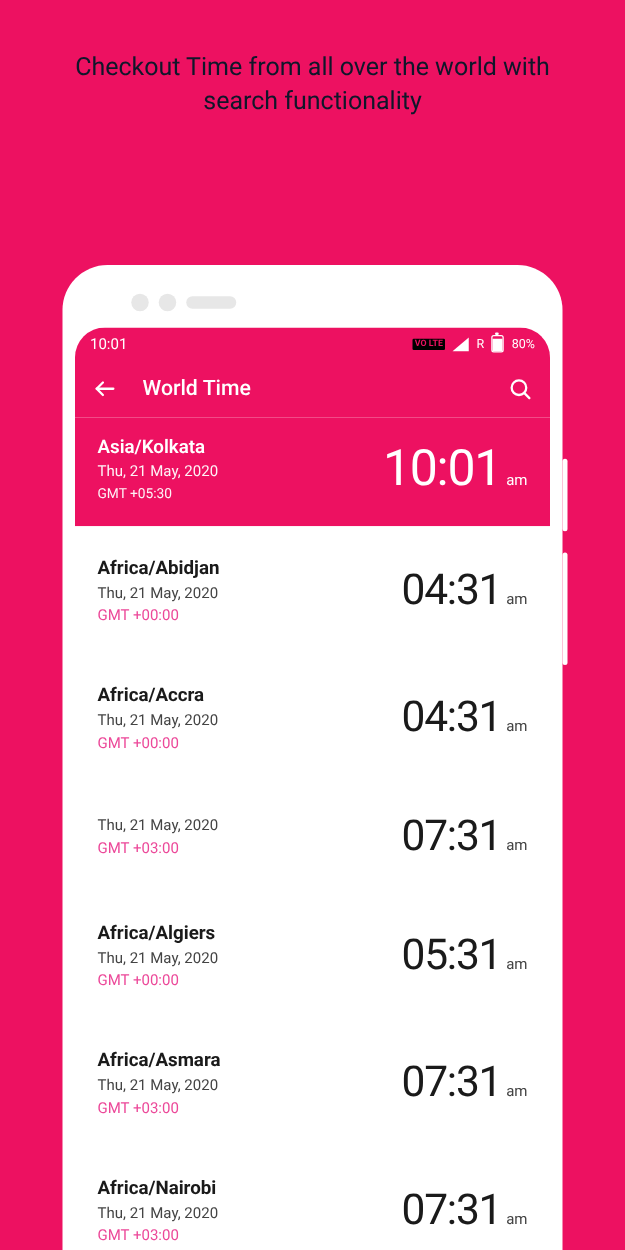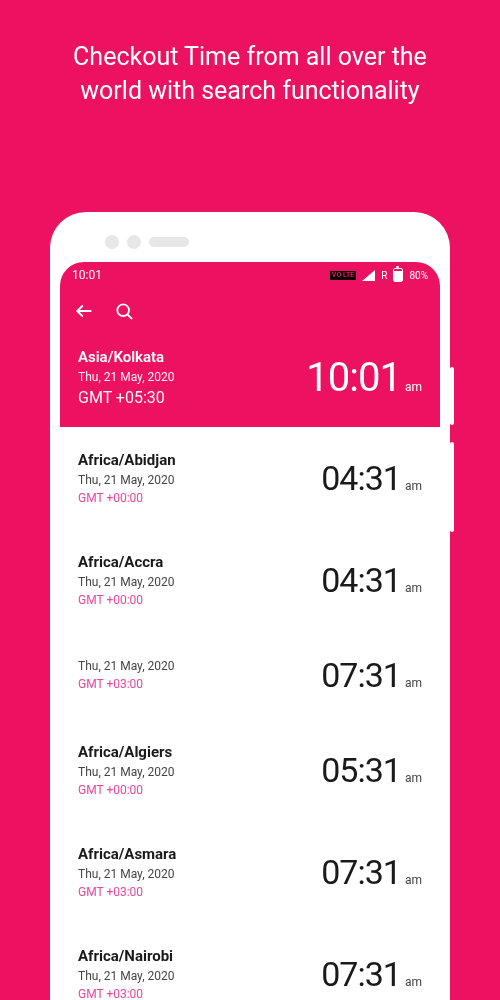--- a/index.html
+++ b/index.html
@@ -4,23 +4,23 @@
 <style>
   * { margin: 0; padding: 0; box-sizing: border-box; }
   html, body { width: 500px; height: 1000px; }
   body {
     background: #ed1161;
     font-family: -apple-system, "Segoe UI", Roboto, Arial, sans-serif;
     overflow: hidden;
     position: relative;
   }
   .promo-text {
-    color: #ffffff;
+    color: #0f172a;
     text-align: center;
-    font-size: 25px;
+    font-size: 20px;
     font-weight: 400;
     line-height: 1.35;
     padding: 40px 50px 0 50px;
   }
   
   .phone {
     position: absolute;
     left: 50%;
     transform: translateX(-50%);
     top: 212px;
@@ -117,21 +117,21 @@
   .hero {
     background: #ed1161;
     color: #fff;
     padding: 14px 18px 20px 18px;
     display: flex;
     align-items: center;
     justify-content: space-between;
   }
   .hero .tz-name { font-size: 15px; font-weight: 600; margin-bottom: 4px; }
   .hero .tz-date { font-size: 12px; opacity: 0.95; margin-bottom: 4px; }
-  .hero .tz-gmt  { font-size: 16px; opacity: 0.95; }
+  .hero .tz-gmt  { font-size: 11px; opacity: 0.95; }
   .hero-time { display: flex; align-items: baseline; gap: 4px; }
   .hero-time .t { font-size: 40px; font-weight: 400; letter-spacing: -1px; }
   .hero-time .ampm { font-size: 12px; }
 
   
   .row {
     background: #fff;
     padding: 24px 18px;
     display: flex;
     align-items: center;
@@ -181,20 +181,21 @@
       </div>
     </div>
 
     <div class="appbar">
       <span class="back-icon">
         <svg width="20" height="20" viewBox="0 0 24 24" fill="none" stroke="#fff" stroke-width="2.2" stroke-linecap="round" stroke-linejoin="round">
             <line x1="20" y1="12" x2="4" y2="12"></line>
             <polyline points="10 18 4 12 10 6"></polyline>
           </svg>
       </span>
+      <span class="appbar-title">World Time</span>
       <span class="search-icon">
         <svg width="20" height="20" viewBox="0 0 24 24" fill="none" stroke="#fff" stroke-width="2.2" stroke-linecap="round">
             <circle cx="11" cy="11" r="7"></circle>
             <line x1="21" y1="21" x2="16" y2="16"></line>
           </svg>
       </span>
     </div>
 
     <div class="hero">
       <div>

